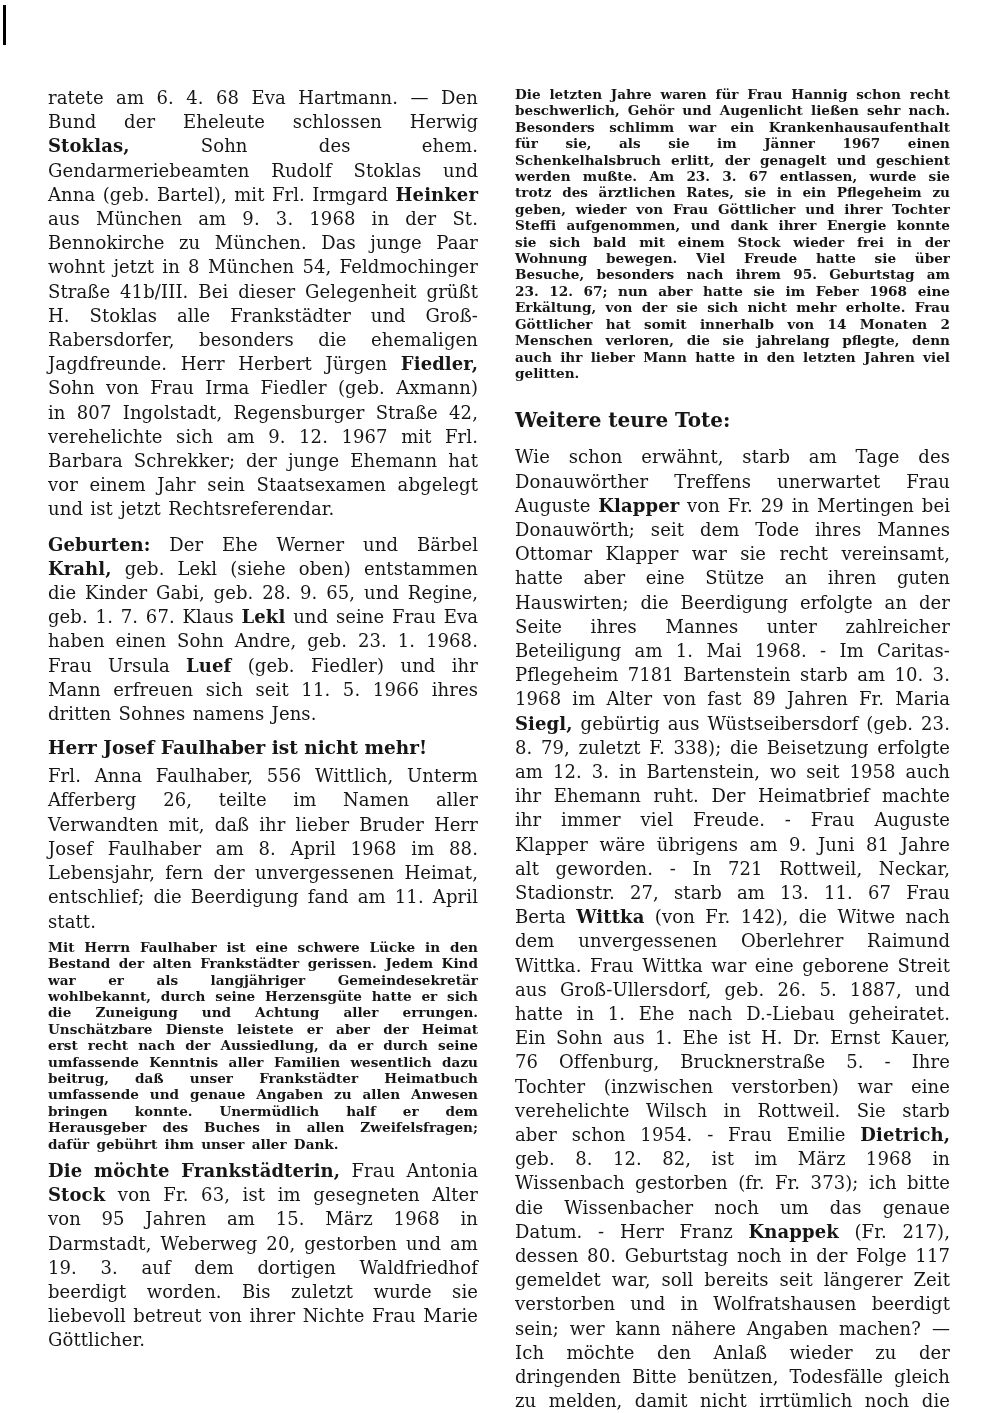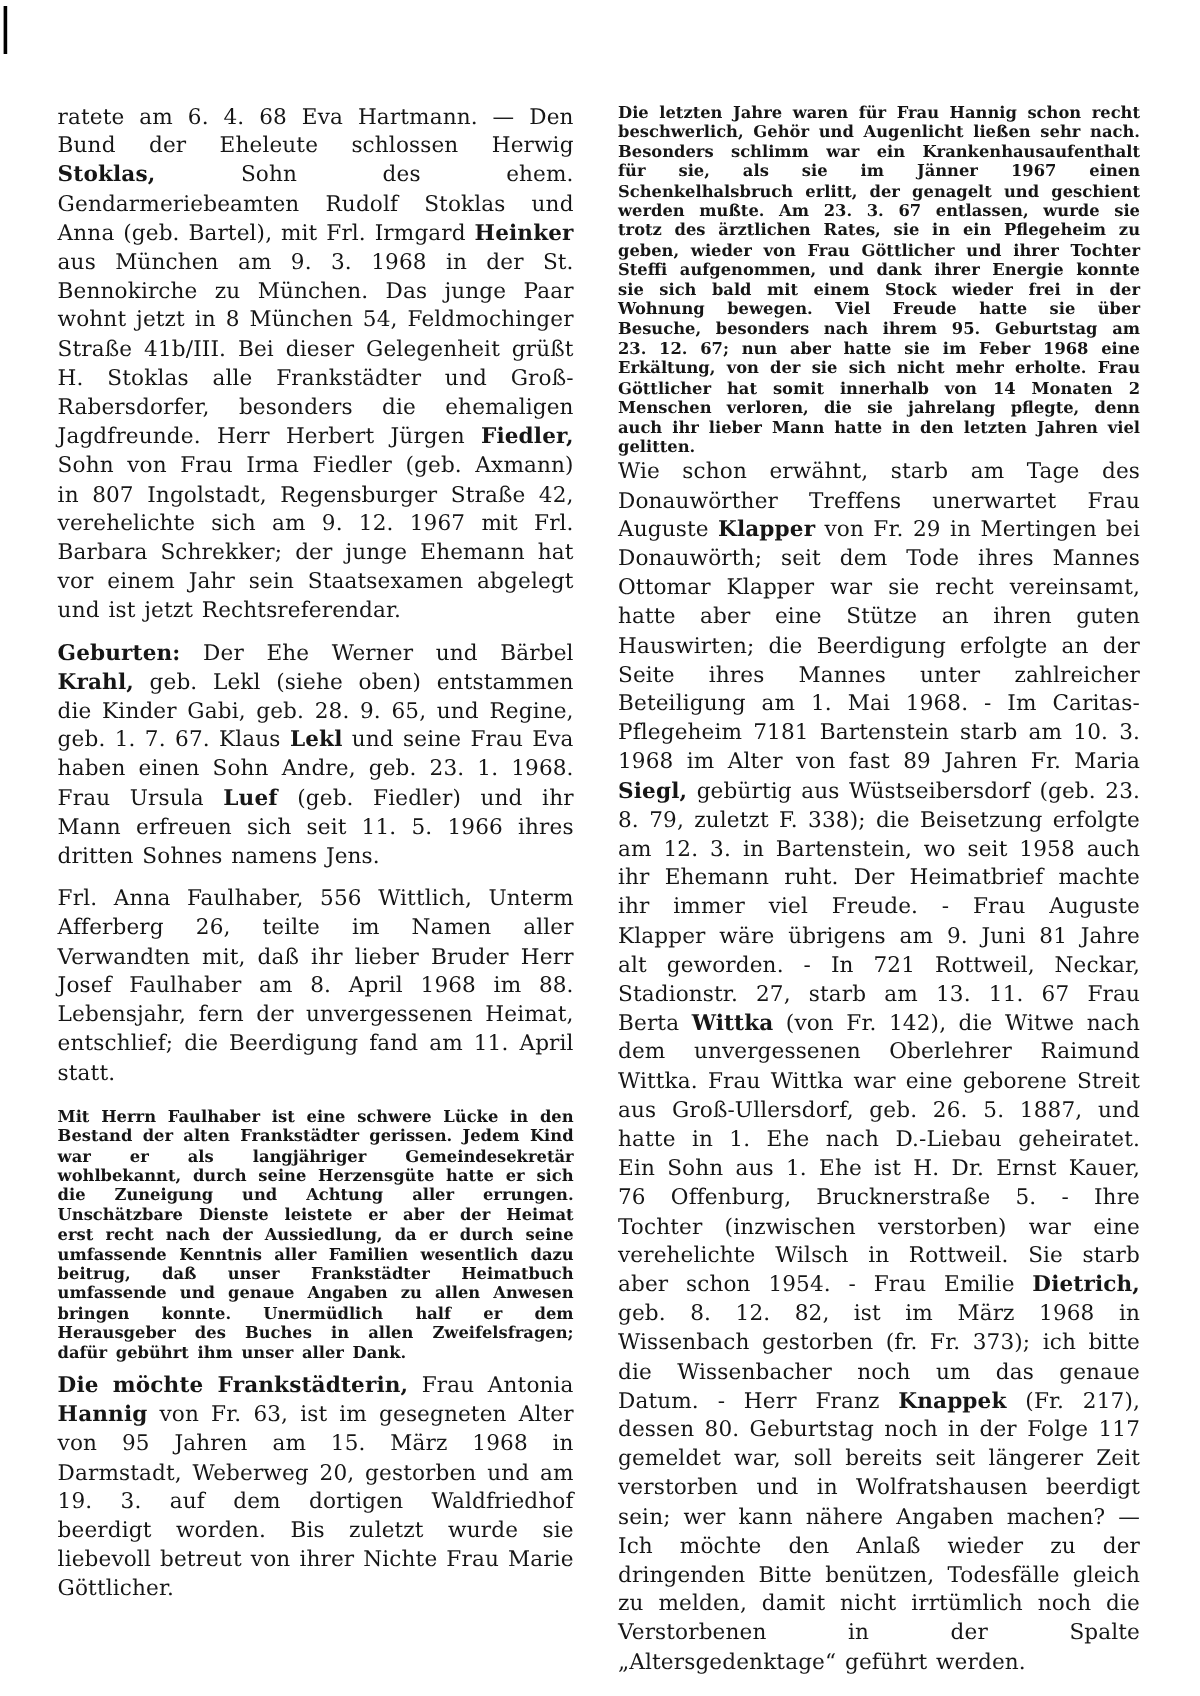--- a/index.html
+++ b/index.html
@@ -61,49 +61,51 @@
     font-size:18.5px;
     line-height:26px;
     font-weight:bold;
   }
   .subheading-large{
     margin:26px 0 12px 0;
     font-size:20px;
     line-height:26px;
     font-weight:bold;
   }
-  .mt-small{margin-top:16px;}
+  .mt-small{margin-top:5px;}
   .mt-after-small{margin-top:7px;}
   b{font-weight:bold;}
 </style>
 </head>
 <body>
 
 <div class="page">
 
   <div class="scan-mark"></div>
 
   <div class="columns">
 
     <div class="col col-left">
       <p class="body-text">ratete am 6. 4. 68 Eva Hartmann. — Den Bund der Eheleute schlossen Herwig <b>Stoklas,</b> Sohn des ehem. Gendarmeriebeamten Rudolf Stoklas und Anna (geb. Bartel), mit Frl. Irmgard <b>Heinker</b> aus München am 9. 3. 1968 in der St. Bennokirche zu München. Das junge Paar wohnt jetzt in 8 München 54, Feldmochinger Straße 41b/III. Bei dieser Gelegenheit grüßt H. Stoklas alle Frankstädter und Groß-Rabersdorfer, besonders die ehemaligen Jagdfreunde. Herr Herbert Jürgen <b>Fiedler,</b> Sohn von Frau Irma Fiedler (geb. Axmann) in 807 Ingolstadt, Regensburger Straße 42, verehelichte sich am 9. 12. 1967 mit Frl. Barbara Schrekker; der junge Ehemann hat vor einem Jahr sein Staatsexamen abgelegt und ist jetzt Rechtsreferendar.</p>
 
       <p class="body-text"><b>Geburten:</b> Der Ehe Werner und Bärbel <b>Krahl,</b> geb. Lekl (siehe oben) entstammen die Kinder Gabi, geb. 28. 9. 65, und Regine, geb. 1. 7. 67. Klaus <b>Lekl</b> und seine Frau Eva haben einen Sohn Andre, geb. 23. 1. 1968. Frau Ursula <b>Luef</b> (geb. Fiedler) und ihr Mann erfreuen sich seit 11. 5. 1966 ihres dritten Sohnes namens Jens.</p>
 
 
+      <h3 class="subheading">Herr Josef Faulhaber ist nicht mehr!</h3>
 
       <p class="body-text">Frl. Anna Faulhaber, 556 Wittlich, Unterm Afferberg 26, teilte im Namen aller Verwandten mit, daß ihr lieber Bruder Herr Josef Faulhaber am 8. April 1968 im 88. Lebensjahr, fern der unvergessenen Heimat, entschlief; die Beerdigung fand am 11. April statt.</p>
 
       <p class="small-text mt-small">Mit Herrn Faulhaber ist eine schwere Lücke in den Bestand der alten Frankstädter gerissen. Jedem Kind war er als langjähriger Gemeindesekretär wohlbekannt, durch seine Herzensgüte hatte er sich die Zuneigung und Achtung aller errungen. Unschätzbare Dienste leistete er aber der Heimat erst recht nach der Aussiedlung, da er durch seine umfassende Kenntnis aller Familien wesentlich dazu beitrug, daß unser Frankstädter Heimatbuch umfassende und genaue Angaben zu allen Anwesen bringen konnte. Unermüdlich half er dem Herausgeber des Buches in allen Zweifelsfragen; dafür gebührt ihm unser aller Dank.</p>
 
-      <p class="body-text mt-after-small"><b>Die möchte Frankstädterin,</b> Frau Antonia <b>Hannig</b> von Fr. 63, ist im gesegneten Alter von 95 Jahren am 15. März 1968 in Darmstadt, Weberweg 20, gestorben und am 19. 3. auf dem dortigen Waldfriedhof beerdigt worden. Bis zuletzt wurde sie liebevoll betreut von ihrer Nichte Frau Marie Göttlicher.</p>
+      <p class="body-text mt-after-small"><b>Die möchte Frankstädterin,</b> Frau Antonia <b>Stock</b> von Fr. 63, ist im gesegneten Alter von 95 Jahren am 15. März 1968 in Darmstadt, Weberweg 20, gestorben und am 19. 3. auf dem dortigen Waldfriedhof beerdigt worden. Bis zuletzt wurde sie liebevoll betreut von ihrer Nichte Frau Marie Göttlicher.</p>
 
     </div>
 
     <div class="col col-right">
       <p class="small-text">Die letzten Jahre waren für Frau Hannig schon recht beschwerlich, Gehör und Augenlicht ließen sehr nach. Besonders schlimm war ein Krankenhausaufenthalt für sie, als sie im Jänner 1967 einen Schenkelhalsbruch erlitt, der genagelt und geschient werden mußte. Am 23. 3. 67 entlassen, wurde sie trotz des ärztlichen Rates, sie in ein Pflegeheim zu geben, wieder von Frau Göttlicher und ihrer Tochter Steffi aufgenommen, und dank ihrer Energie konnte sie sich bald mit einem Stock wieder frei in der Wohnung bewegen. Viel Freude hatte sie über Besuche, besonders nach ihrem 95. Geburtstag am 23. 12. 67; nun aber hatte sie im Feber 1968 eine Erkältung, von der sie sich nicht mehr erholte. Frau Göttlicher hat somit innerhalb von 14 Monaten 2 Menschen verloren, die sie jahrelang pflegte, denn auch ihr lieber Mann hatte in den letzten Jahren viel gelitten.</p>
 
+      <h3 class="subheading-large">Weitere teure Tote:</h3>
 
       <p class="body-text">Wie schon erwähnt, starb am Tage des Donauwörther Treffens unerwartet Frau Auguste <b>Klapper</b> von Fr. 29 in Mertingen bei Donauwörth; seit dem Tode ihres Mannes Ottomar Klapper war sie recht vereinsamt, hatte aber eine Stütze an ihren guten Hauswirten; die Beerdigung erfolgte an der Seite ihres Mannes unter zahlreicher Beteiligung am 1. Mai 1968. - Im Caritas-Pflegeheim 7181 Bartenstein starb am 10. 3. 1968 im Alter von fast 89 Jahren Fr. Maria <b>Siegl,</b> gebürtig aus Wüstseibersdorf (geb. 23. 8. 79, zuletzt F. 338); die Beisetzung erfolgte am 12. 3. in Bartenstein, wo seit 1958 auch ihr Ehemann ruht. Der Heimatbrief machte ihr immer viel Freude. - Frau Auguste Klapper wäre übrigens am 9. Juni 81 Jahre alt geworden. - In 721 Rottweil, Neckar, Stadionstr. 27, starb am 13. 11. 67 Frau Berta <b>Wittka</b> (von Fr. 142), die Witwe nach dem unvergessenen Oberlehrer Raimund Wittka. Frau Wittka war eine geborene Streit aus Groß-Ullersdorf, geb. 26. 5. 1887, und hatte in 1. Ehe nach D.-Liebau geheiratet. Ein Sohn aus 1. Ehe ist H. Dr. Ernst Kauer, 76 Offenburg, Brucknerstraße 5. - Ihre Tochter (inzwischen verstorben) war eine verehelichte Wilsch in Rottweil. Sie starb aber schon 1954. - Frau Emilie <b>Dietrich,</b> geb. 8. 12. 82, ist im März 1968 in Wissenbach gestorben (fr. Fr. 373); ich bitte die Wissenbacher noch um das genaue Datum. - Herr Franz <b>Knappek</b> (Fr. 217), dessen 80. Geburtstag noch in der Folge 117 gemeldet war, soll bereits seit längerer Zeit verstorben und in Wolfratshausen beerdigt sein; wer kann nähere Angaben machen? — Ich möchte den Anlaß wieder zu der dringenden Bitte benützen, Todesfälle gleich zu melden, damit nicht irrtümlich noch die Verstorbenen in der Spalte „Altersgedenktage“ geführt werden.</p>
     </div>
 
   </div>
 </div>
 
 </body></html>

